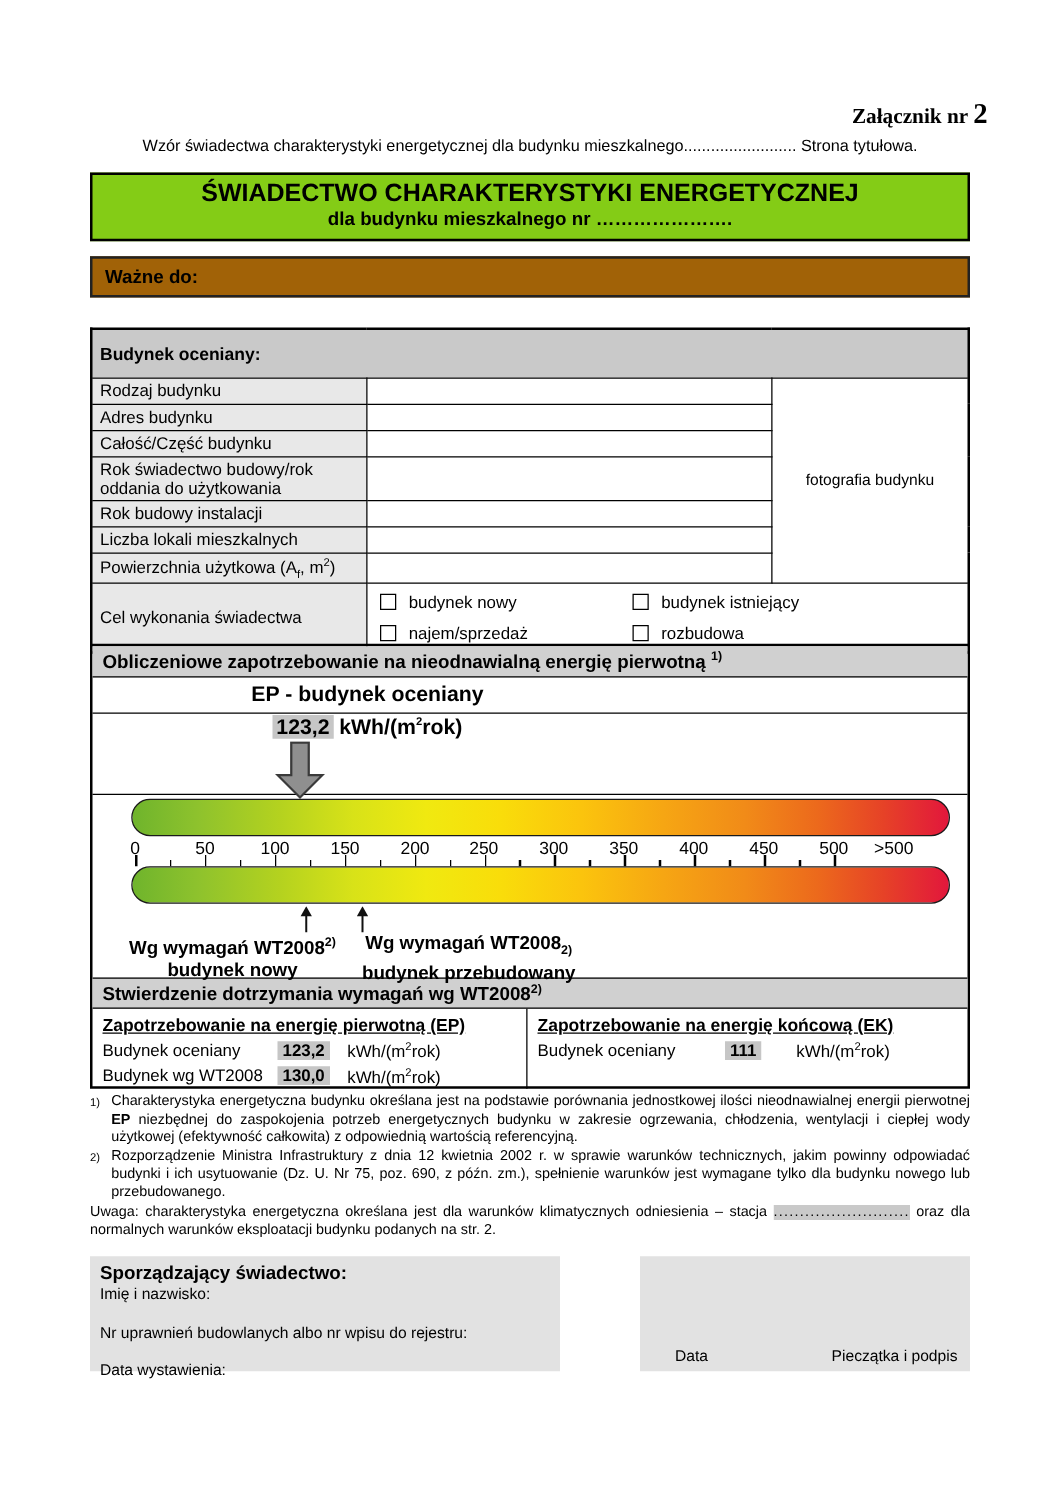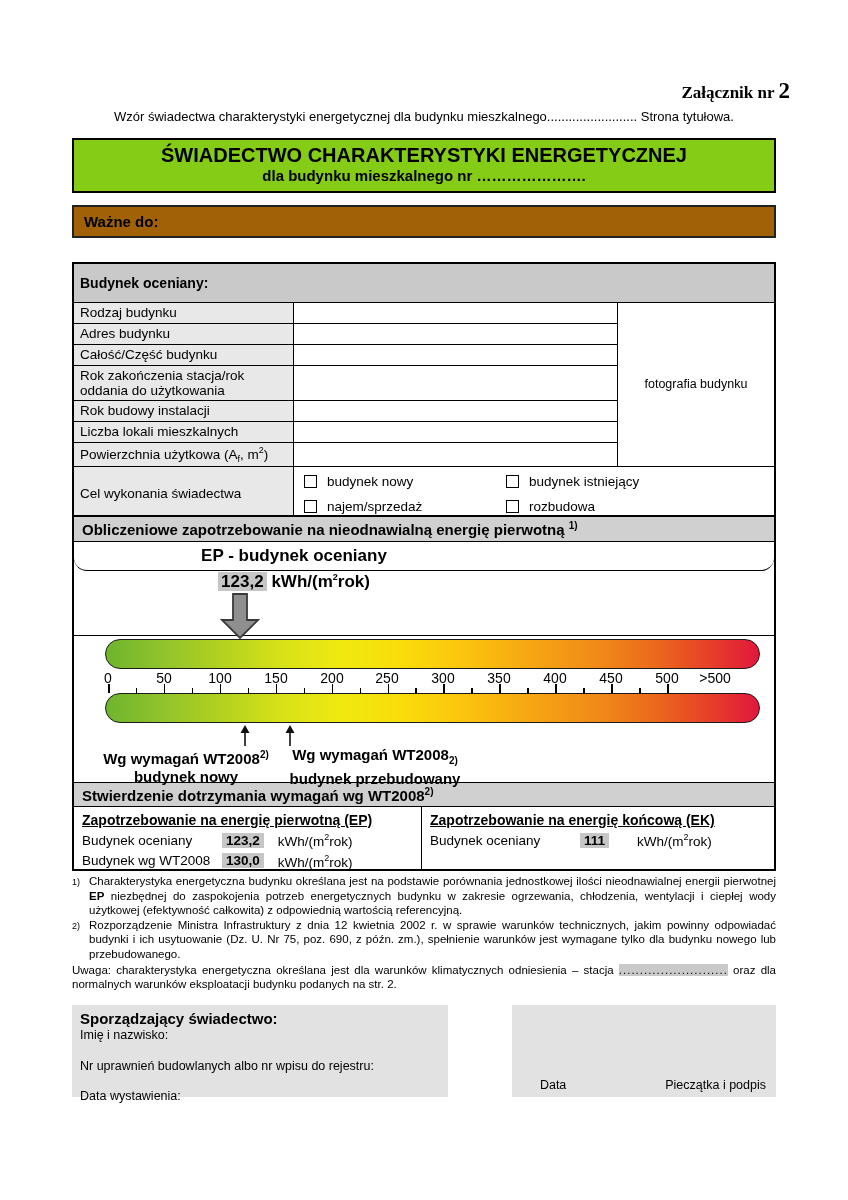--- a/index.html
+++ b/index.html
@@ -42,21 +42,21 @@
   .chk-row { display:flex; }
   .chk-item { display:flex; align-items:center; width:202px; }
   .chk-item + .chk-item { width:auto; }
   .chk-box { width:13px; height:13px; border:1.5px solid #000; background:#fff; margin-right:10px; flex:none; }
 
   
   .ep-box { position:absolute; top:515px; left:0; width:704px; height:356px; border:2px solid #000; }
   .sec-hdr { background:#d0d0d0; font-weight:bold; font-size:15px; padding:3px 0 3px 8px;
     border-bottom:1.5px solid #000; height:25px; }
   .sec-hdr sup { font-size:10px; }
-  .ep-lbl-row { height:29px; border-bottom:1.5px solid #000; position:relative;border-radius:13px; }
+  .ep-lbl-row { height:29px; border-bottom:1.5px solid #000; position:relative; }
   .ep-lbl-row .cap { position:absolute; left:50px; width:340px; text-align:center; top:4px;
     font-size:17px; font-weight:bold; }
   .ep-val-row { height:24px; position:relative; }
   .ep-val-row .cap { position:absolute; left:50px; width:340px; text-align:center; top:1px;
     font-size:17px; font-weight:bold; }
   .hl { background:#c6c6c6; padding:0 3px; }
   .arrow-zone { height:41px; border-bottom:1.5px solid #000; position:relative; }
   .down-arrow { position:absolute; left:146px; top:-2px; z-index:2; }
 
   .bar-area { position:relative; height:146px; }
@@ -132,21 +132,21 @@
     </tr>
     <tr>
       <td class="lbl">Adres budynku</td>
       <td class="val"></td>
     </tr>
     <tr>
       <td class="lbl">Całość/Część budynku</td>
       <td class="val"></td>
     </tr>
     <tr>
-      <td class="lbl tall">Rok zakończenia stacja/rok oddania do użytkowania</td>
+      <td class="lbl tall">Rok świadectwo budowy/rok oddania do użytkowania</td>
       <td class="val"></td>
     </tr>
     <tr>
       <td class="lbl">Rok budowy instalacji</td>
       <td class="val"></td>
     </tr>
     <tr>
       <td class="lbl">Liczba lokali mieszkalnych</td>
       <td class="val"></td>
     </tr>

